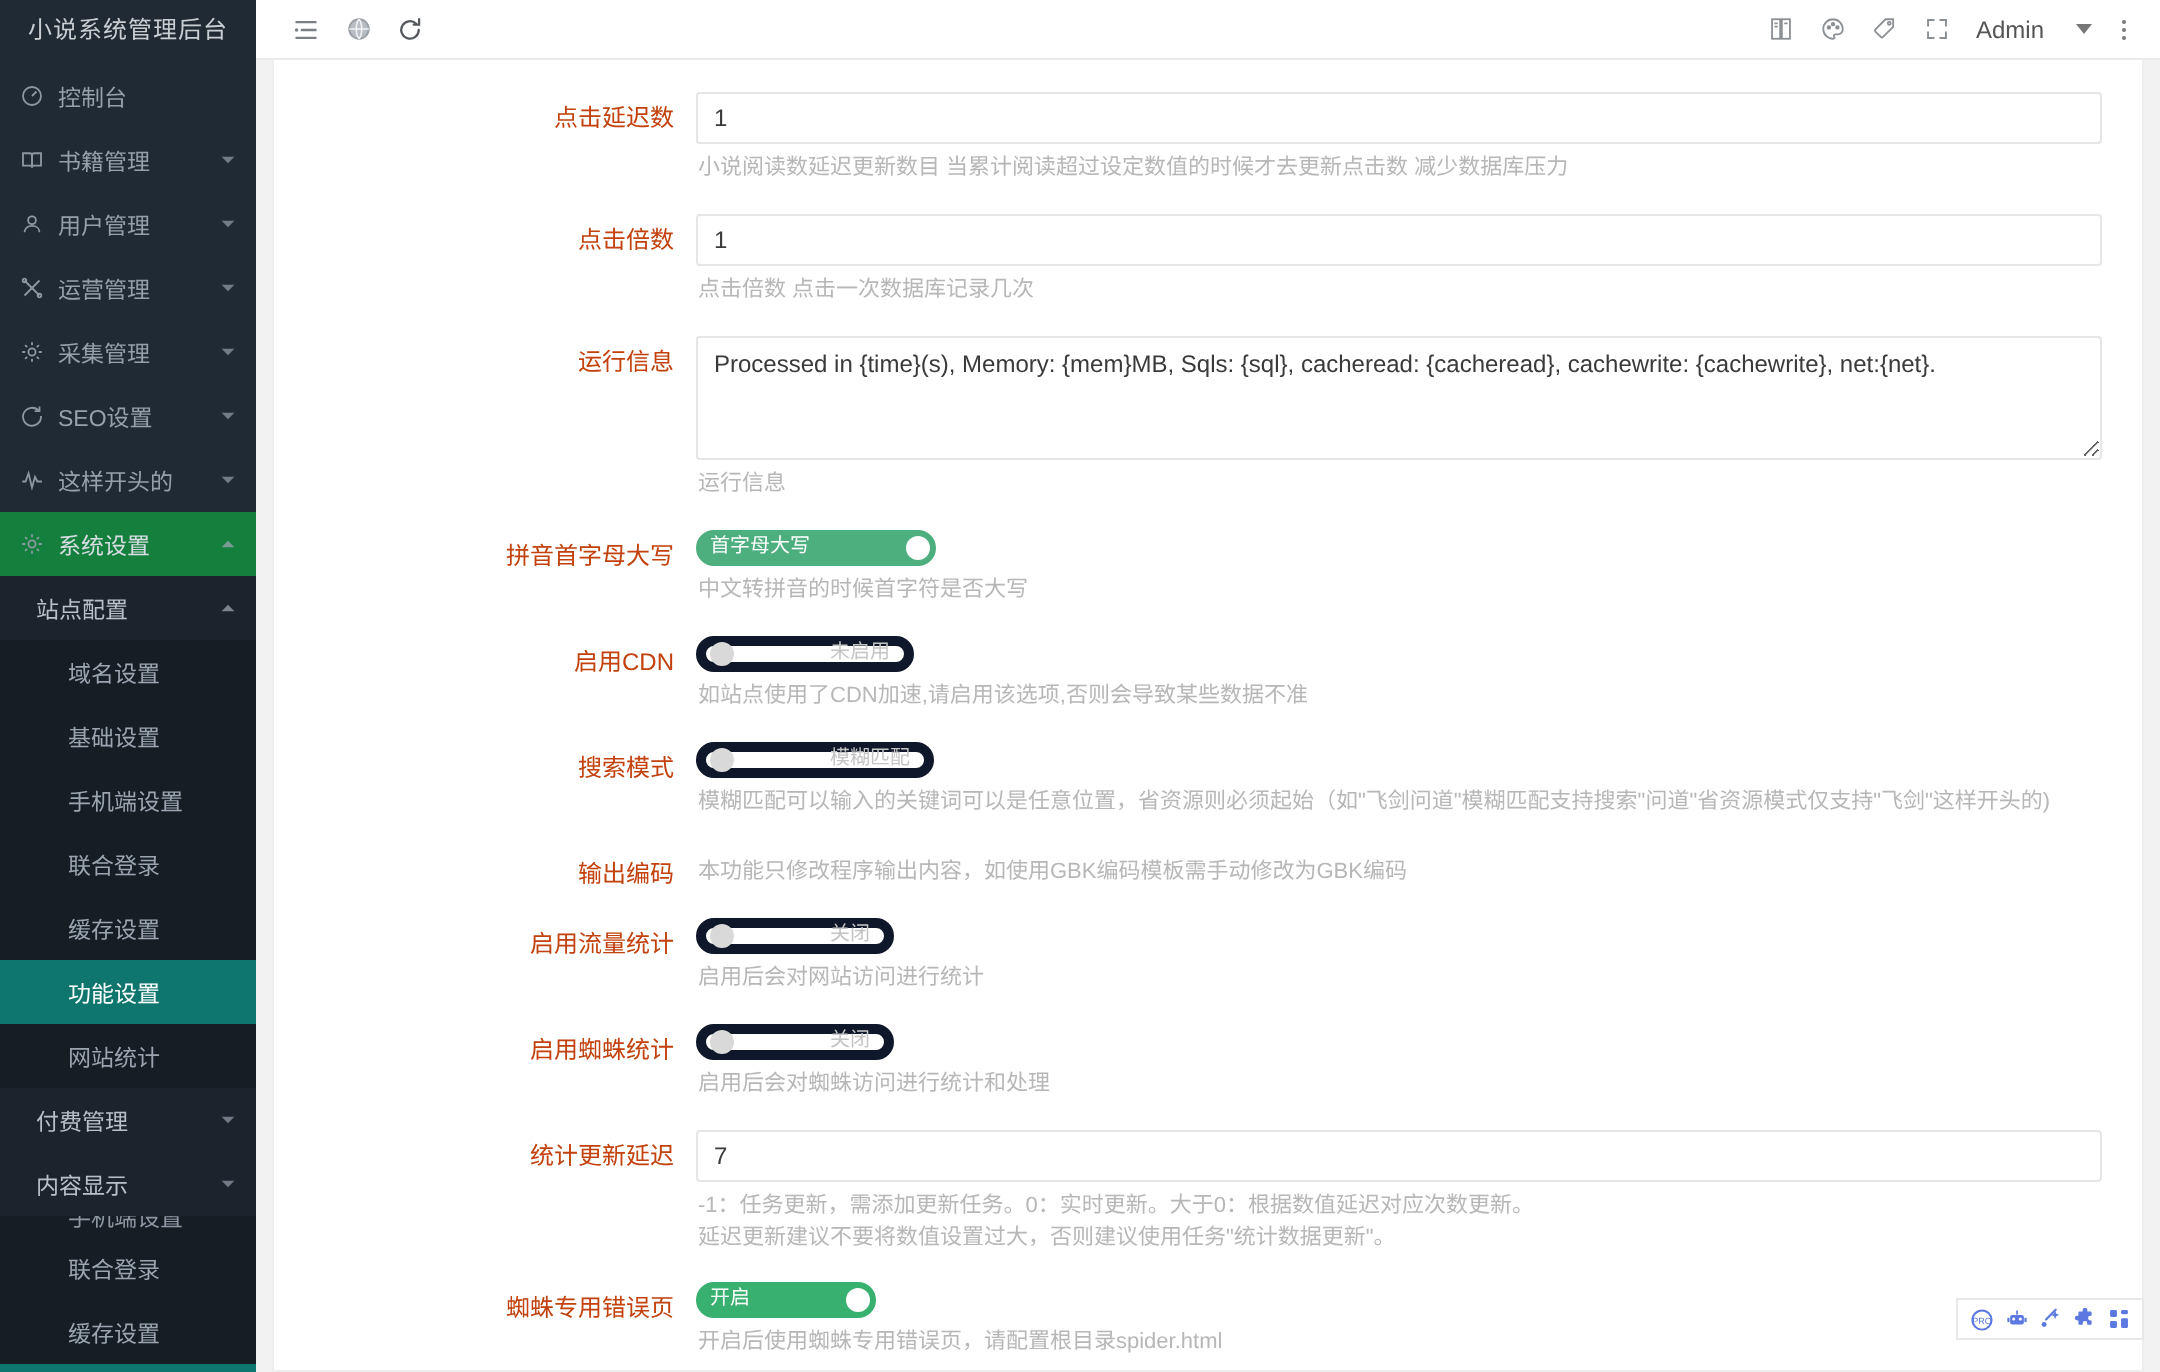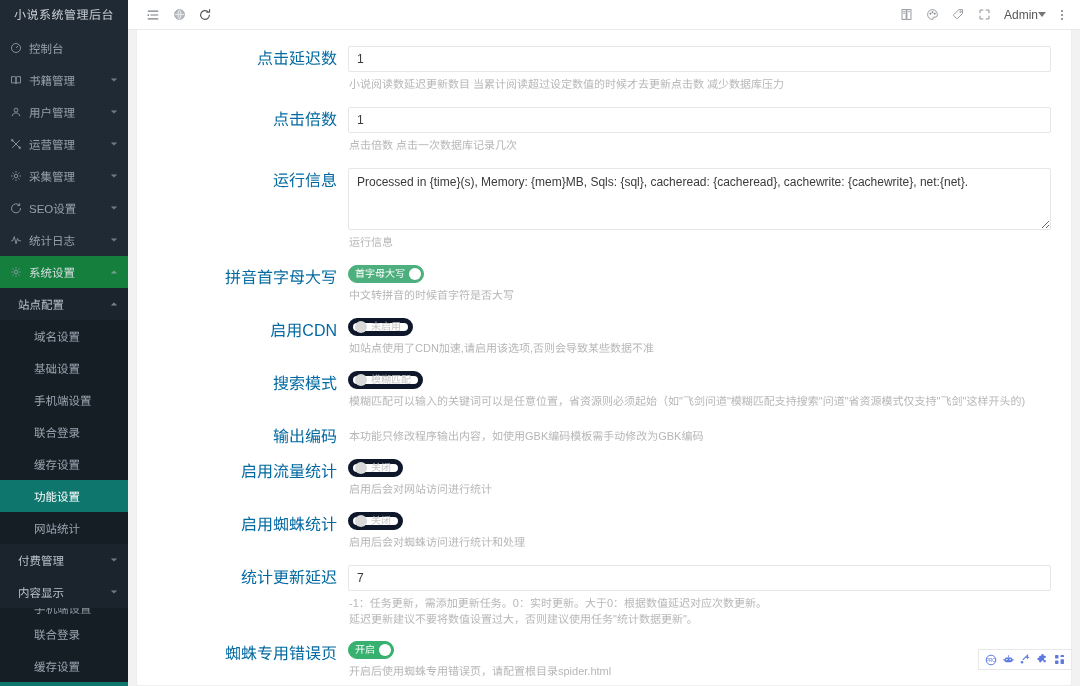--- a/index.html
+++ b/index.html
@@ -62,21 +62,21 @@
     display:flex;align-items:center;
     border-bottom:1px solid #eaeaea;
     padding:0 8px 0 12px;
   }
   .tb-ic{
     width:26px;height:24px;display:flex;align-items:center;justify-content:center;
     color:#7a7f85;cursor:pointer;
   }
   .tb-spacer{flex:1 1 auto}
   .tb-user{
-    display:flex;align-items:center;gap:0;
+    display:flex;align-items:center;gap:16px;
     color:#555;font-size:12px;padding:0 6px;cursor:pointer;
   }
   .tb-caret{
     width:0;height:0;border-left:4px solid transparent;border-right:4px solid transparent;
     border-top:5px solid #777;
   }
   .tb-dots{width:20px;display:flex;flex-direction:column;align-items:center;gap:2px;cursor:pointer}
   .tb-dots i{width:2px;height:2px;background:#777;border-radius:50%;display:block}
 
   
@@ -91,21 +91,21 @@
     border:1px solid #eee;
     border-top:none;
     position:relative;
   }
   .form{padding:16px 16px 0 16px}
 
   .row{display:flex;align-items:flex-start;margin-bottom:0}
   .lbl-col{
     width:195px;min-width:195px;text-align:right;
     padding-right:11px;padding-top:5px;
-    font-size:16px;color:#0369a1;line-height:16px;
+    font-size:12px;color:#c2410c;line-height:16px;
   }
   .fld-col{flex:1 1 auto;min-width:0;padding-right:4px}
 
   .inp{
     width:100%;height:26px;line-height:24px;
     border:1px solid #e6e6e6;border-radius:2px;
     background:#fff;color:#3a3a3a;
     font-size:12px;font-family:inherit;
     padding:0 8px;outline:none;display:block;
   }
@@ -124,20 +124,21 @@
   }
   .tip.two{line-height:16px}
   .gap{height:14px}
 
   
   .sw{
     display:inline-flex;align-items:center;
     height:18px;border-radius:9px;
     padding:0 3px;cursor:pointer;user-select:none;
     font-size:10px;
+    gap:44px;
   }
   .sw.off{background:#fff;border:5px solid #0f172a;color:#c4c4c4;padding-left:2px;padding-right:7px}
   .sw.off .knob{
     width:12px;height:12px;border-radius:50%;background:#d9d9d9;margin-right:4px;flex:0 0 12px;
   }
   .sw.on{background:#4caf7d;border:1px solid #4caf7d;color:#fff;padding-left:6px;padding-right:2px}
   .sw.on .knob{
     width:12px;height:12px;border-radius:50%;background:#fff;margin-left:4px;flex:0 0 12px;
   }
   .sw.on.dark{background:#38b06f;border-color:#38b06f}
@@ -246,21 +247,21 @@
               <path d="M1 3l4 4 4-4z" fill="#8d98a3"></path>
             </svg>
           </span>
         </div>
         <div class="sb-item">
           <span class="ic">
             <svg width="12" height="12" viewBox="0 0 16 16" fill="none" stroke="#8c98a4" stroke-width="1.2">
               <path d="M1.5 9h2.2l2-5.5L8 13l2-7 1.6 3h3"></path>
             </svg>
           </span>
-          <span class="lbl">统计日志</span>
+          <span class="lbl">这样开头的</span>
           <span class="arrow">
             <svg width="8" height="8" viewBox="0 0 10 10">
               <path d="M1 3l4 4 4-4z" fill="#8d98a3"></path>
             </svg>
           </span>
         </div>
         <div class="sb-item active-group">
           <span class="ic">
             <svg width="12" height="12" viewBox="0 0 16 16" fill="none" stroke="#8c98a4" stroke-width="1.2">
               <circle cx="8" cy="8" r="2.4"></circle>

